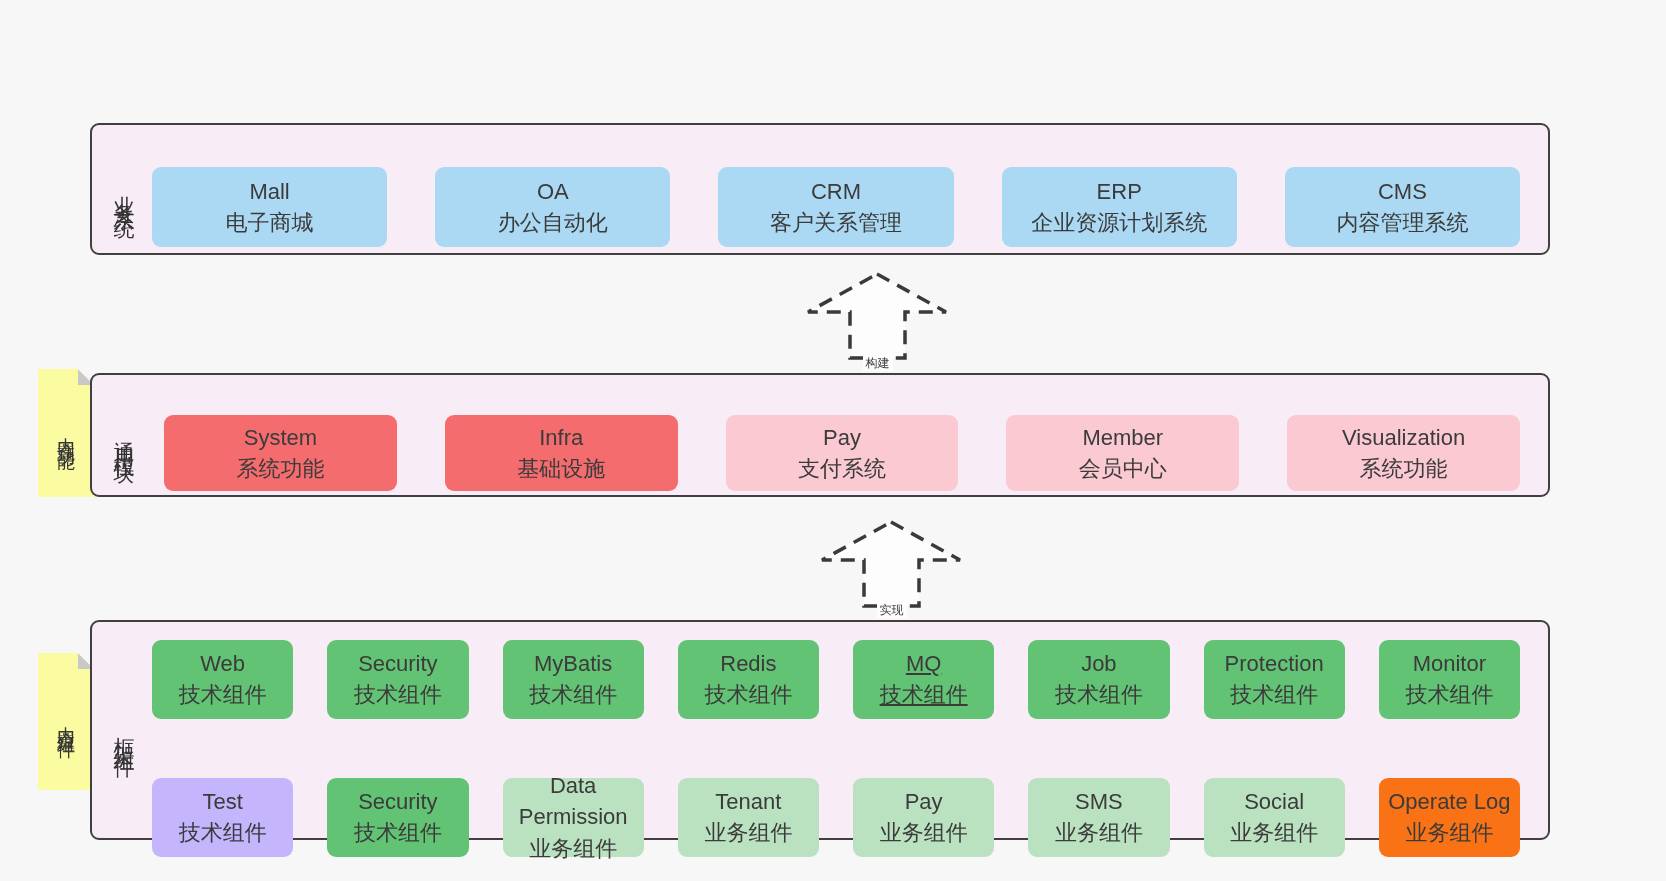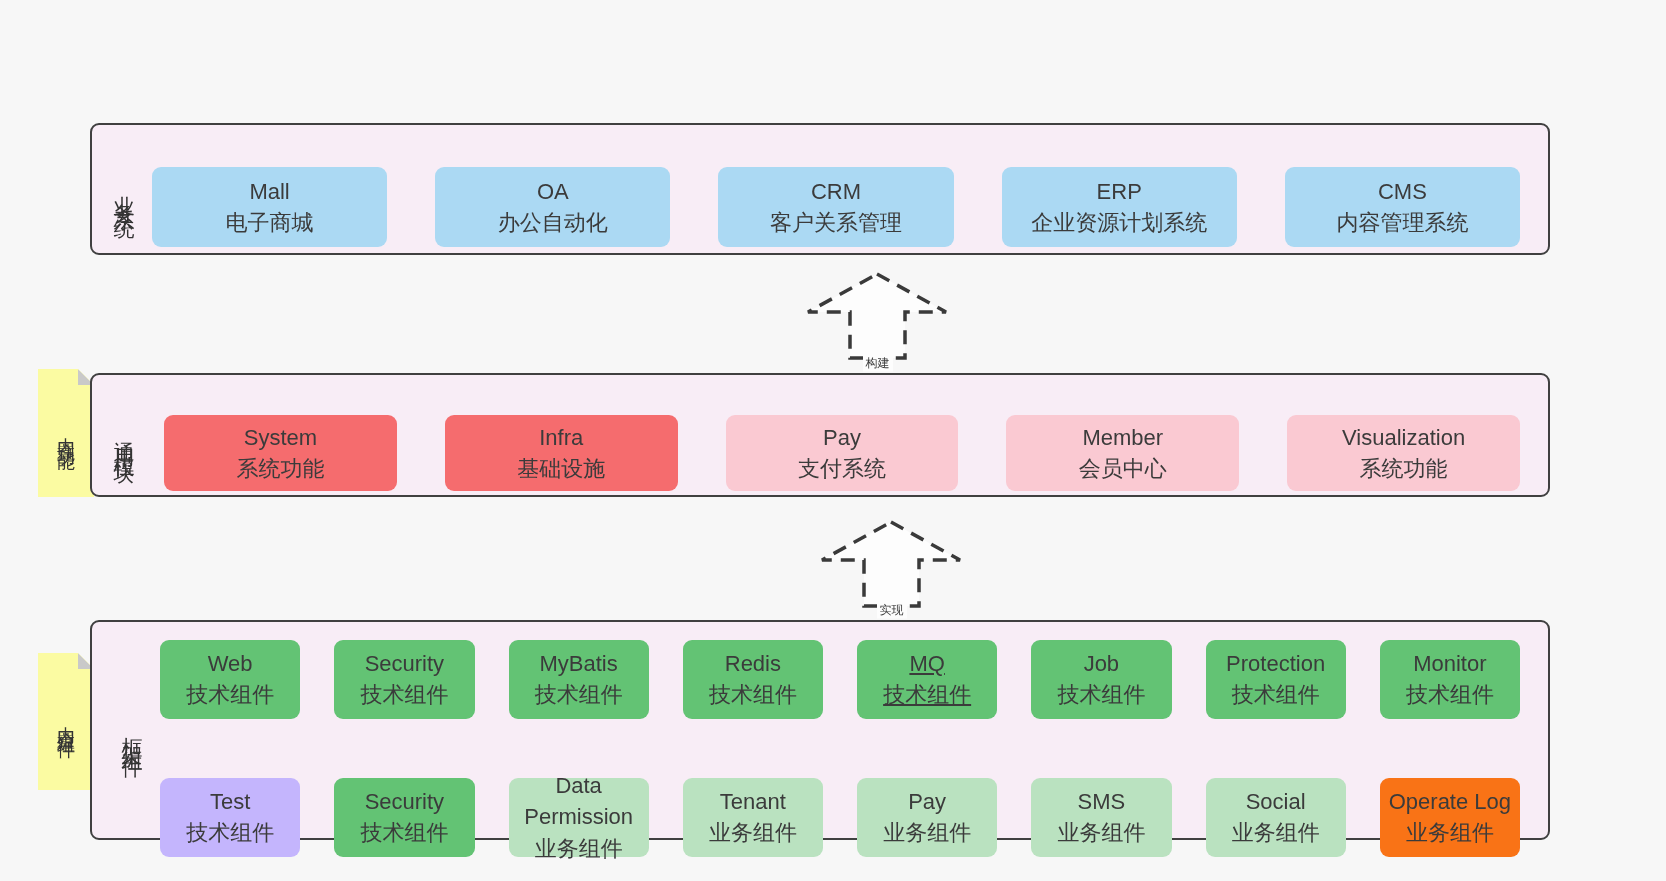--- a/index.html
+++ b/index.html
@@ -17,21 +17,21 @@
   }
   .panel{
     position:absolute;left:90px;width:1460px;z-index:2;
     background:var(--panel-fill);
     border:2px solid var(--panel-border);
     border-radius:9px;
     display:flex;
   }
   #layer-business{top:123px;height:132px;}
   #layer-modules{top:373px;height:124px;gap:12px;}
-  #layer-components{top:620px;height:220px;padding-left:8px;}
+  #layer-components{top:620px;height:220px;}
   .panel-label{
     width:58px;display:flex;align-items:center;justify-content:center;
     writing-mode:vertical-rl;text-orientation:upright;
     font-size:21px;letter-spacing:7px;color:#333;
     padding:10px 0 3px 6px;
   }
   .rows{
     flex:1;display:flex;flex-direction:column;justify-content:center;
     gap:23px;padding:0 28px 0 2px;
   }

